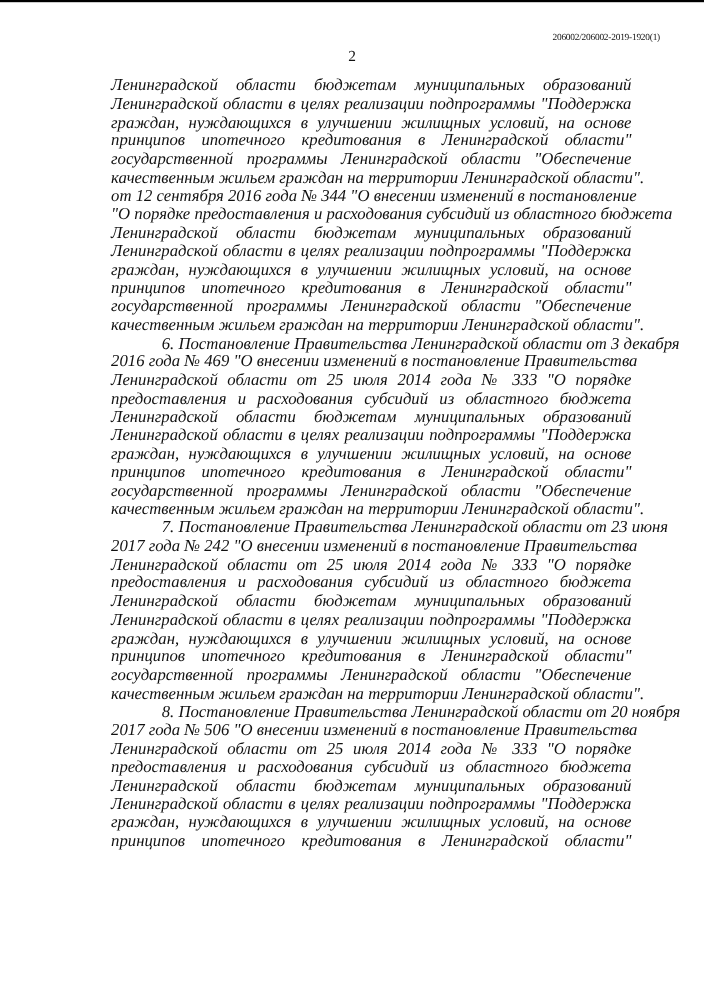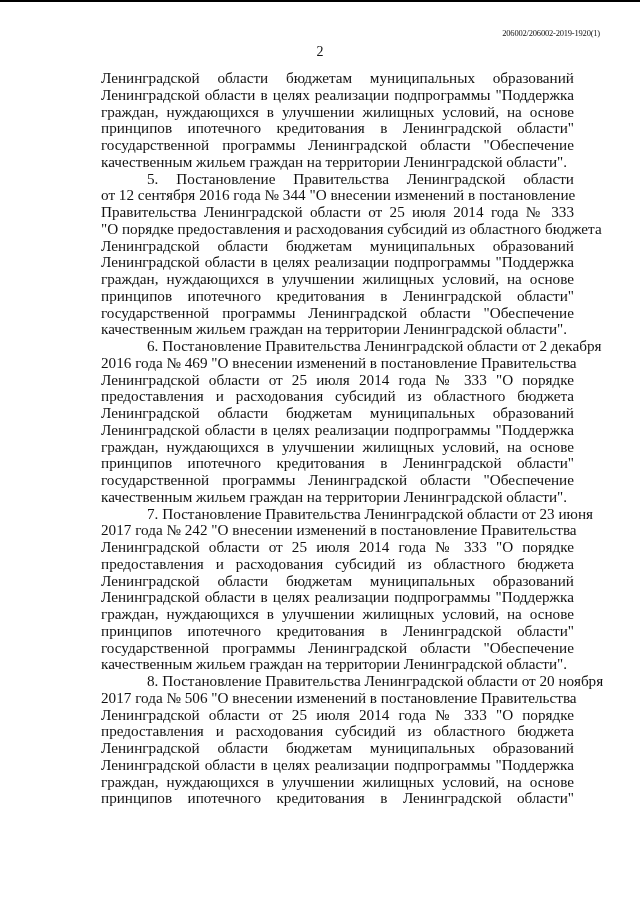--- a/index.html
+++ b/index.html
@@ -1,50 +1,48 @@
 <!DOCTYPE html>
 <html><head>
 <meta charset="utf-8">
 <style>
   html, body { margin: 0; padding: 0; background: #ffffff; }
   body { width: 640px; height: 905px; position: relative; overflow: hidden;
          font-family: "Liberation Serif", "DejaVu Serif", serif; color: #111; }
   .topbar { position: absolute; left: 0; top: 0; width: 640px; height: 2px; background: #000; }
   .docid { position: absolute; right: 40px; top: 28px; font-size: 8.5px; letter-spacing: -0.2px; }
   .pagenum { position: absolute; left: 0; width: 640px; top: 44px; text-align: center; font-size: 14px; }
-  .body { position: absolute; left: 101px; top: 70px; width: 473px; font-size: 15.2px; line-height: 16.75px; }
+  .body { position: absolute; left: 101px; top: 70px; width: 473px; font-size: 15.2px; line-height: 16.75px; font-style: italic; }
   .line { display: block; white-space: nowrap; text-align: justify; text-align-last: justify; height: 16.75px; }
   .line.last { text-align-last: left; }
   .line.indent { padding-left: 46px; }
 </style>
 </head>
 <body>
 
 <div class="topbar"></div>
 <div class="docid">206002/206002-2019-1920(1)</div>
 <div class="pagenum">2</div>
 
 <div class="body" id="doc-body">
     <span class="line">Ленинградской области бюджетам муниципальных образований</span>
     <span class="line">Ленинградской области в целях реализации подпрограммы "Поддержка</span>
     <span class="line">граждан, нуждающихся в улучшении жилищных условий, на основе</span>
     <span class="line">принципов ипотечного кредитования в Ленинградской области"</span>
     <span class="line">государственной программы Ленинградской области "Обеспечение</span>
     <span class="line last">качественным жильем граждан на территории Ленинградской области".</span>
-    <span class="line indent">5. Постановление Правительства Ленинградской области</span>
     <span class="line">от 12 сентября 2016 года № 344 "О внесении изменений в постановление</span>
-    <span class="line">Правительства Ленинградской области от 25 июля 2014 года № 333</span>
     <span class="line">"О порядке предоставления и расходования субсидий из областного бюджета</span>
     <span class="line">Ленинградской области бюджетам муниципальных образований</span>
     <span class="line">Ленинградской области в целях реализации подпрограммы "Поддержка</span>
     <span class="line">граждан, нуждающихся в улучшении жилищных условий, на основе</span>
     <span class="line">принципов ипотечного кредитования в Ленинградской области"</span>
     <span class="line">государственной программы Ленинградской области "Обеспечение</span>
     <span class="line last">качественным жильем граждан на территории Ленинградской области".</span>
-    <span class="line indent">6. Постановление Правительства Ленинградской области от 2 декабря</span>
+    <span class="line indent">6. Постановление Правительства Ленинградской области от 3 декабря</span>
     <span class="line">2016 года № 469 "О внесении изменений в постановление Правительства</span>
     <span class="line">Ленинградской области от 25 июля 2014 года № 333 "О порядке</span>
     <span class="line">предоставления и расходования субсидий из областного бюджета</span>
     <span class="line">Ленинградской области бюджетам муниципальных образований</span>
     <span class="line">Ленинградской области в целях реализации подпрограммы "Поддержка</span>
     <span class="line">граждан, нуждающихся в улучшении жилищных условий, на основе</span>
     <span class="line">принципов ипотечного кредитования в Ленинградской области"</span>
     <span class="line">государственной программы Ленинградской области "Обеспечение</span>
     <span class="line last">качественным жильем граждан на территории Ленинградской области".</span>
     <span class="line indent">7. Постановление Правительства Ленинградской области от 23 июня</span>

